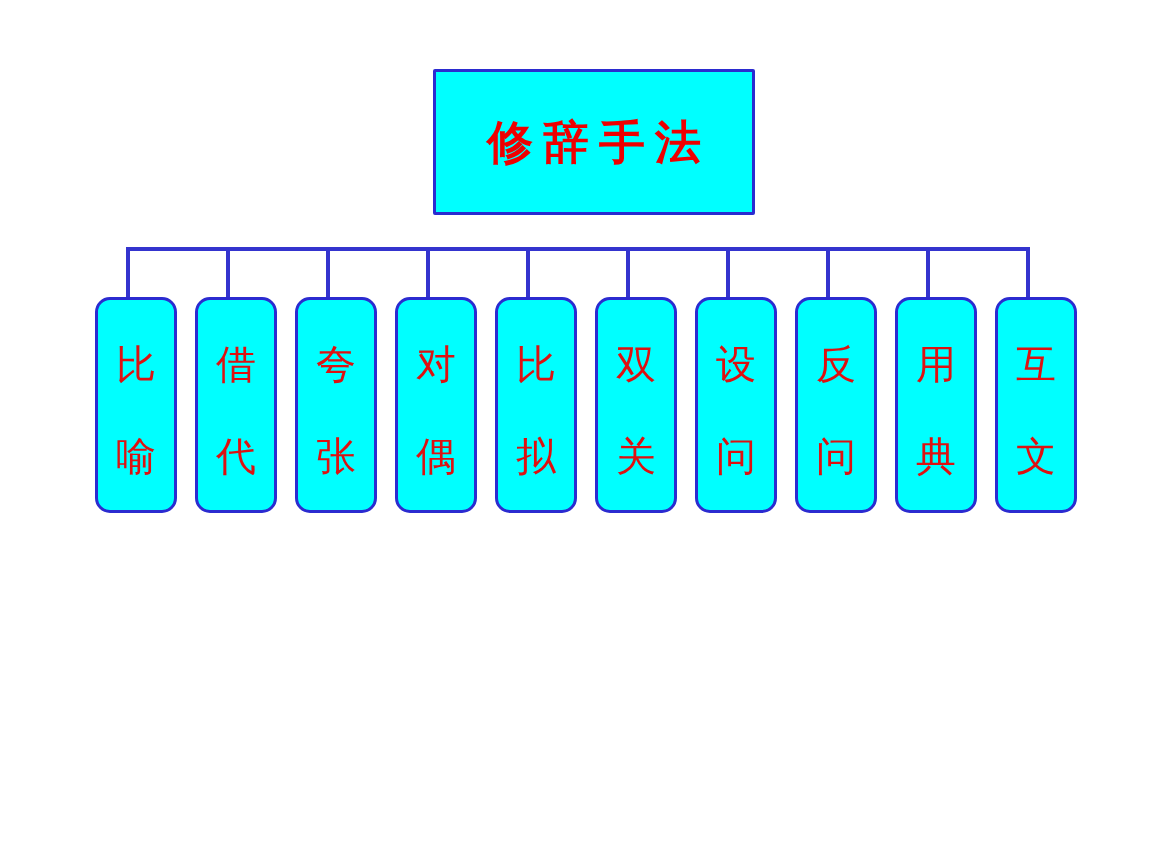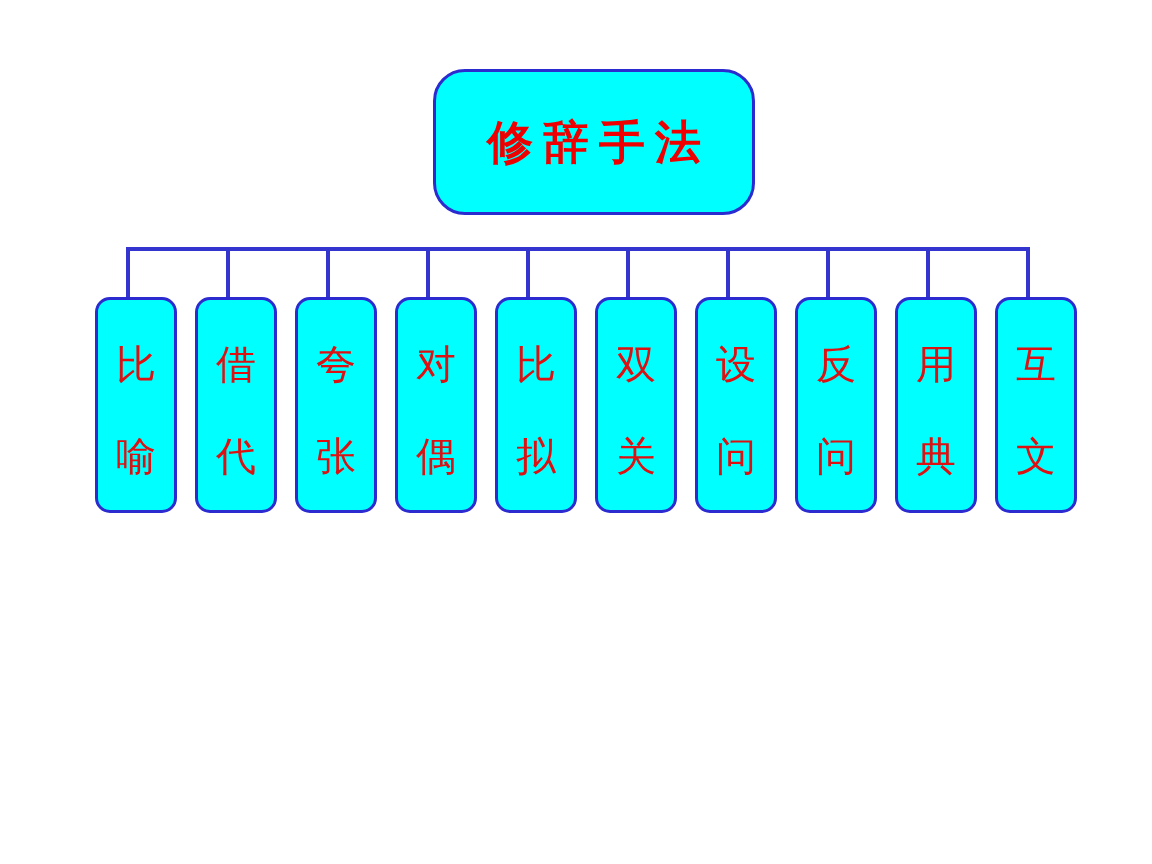--- a/index.html
+++ b/index.html
@@ -22,21 +22,21 @@
   }
   .root-node {
     position: absolute;
     left: 433px;
     top: 69px;
     width: 322px;
     height: 146px;
     box-sizing: border-box;
     background: var(--fill, #00ffff);
     border: 3px solid var(--border, #2b2bd0);
-    border-radius: 32px;
+    border-radius: 2px;
     display: flex;
     align-items: center;
     justify-content: center;
     z-index: 2;
   }
   .root-label {
     font-size: 46px;
     font-weight: bold;
     letter-spacing: 10px;
     text-indent: 10px;

